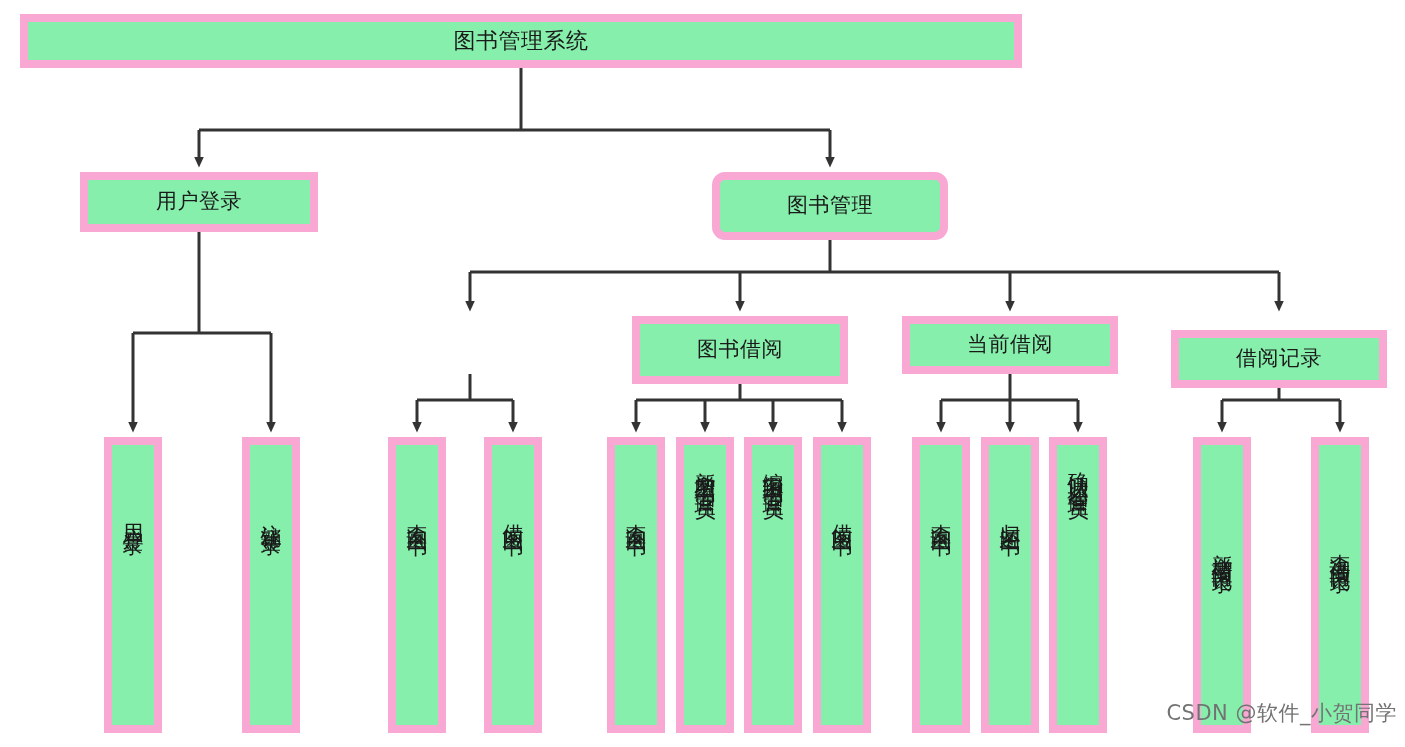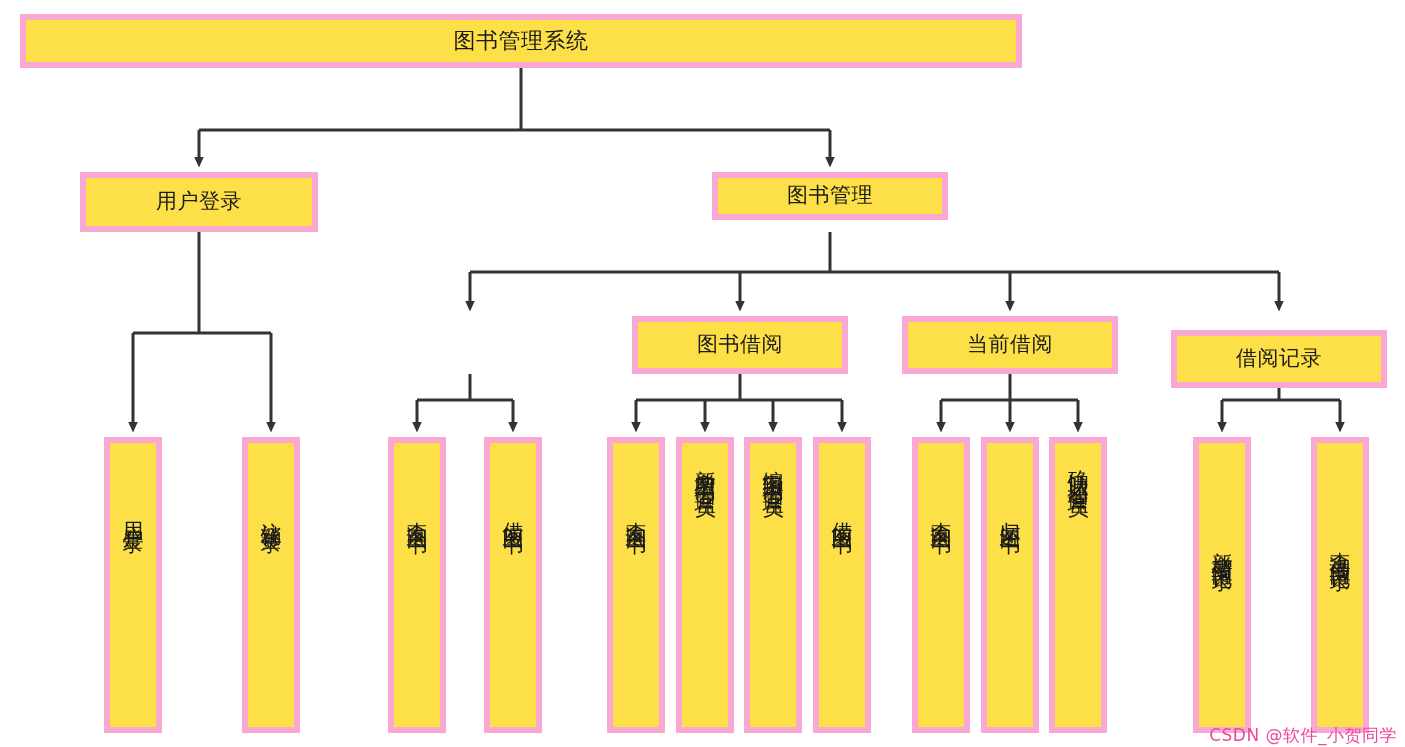--- a/index.html
+++ b/index.html
@@ -22,22 +22,22 @@
     position: absolute;
     left: 0;
     top: 0;
     width: 1405px;
     height: 747px;
     pointer-events: none;
   }
   .node {
     position: absolute;
     box-sizing: border-box;
-    background: #fde047;
-    border: 6px solid #f9a8d4;
+    background: #86efac;
+    border: 8px solid #f9a8d4;
     display: flex;
     align-items: center;
     justify-content: center;
     z-index: 3;
   }
   .node-label {
     color: #1a1a1a;
     text-align: center;
     line-height: 1.12;
     white-space: pre;
@@ -68,23 +68,23 @@
   }
   .node.vertical.mid2 .node-label {
     margin-top: 88px;
   }
   .node.vertical.top .node-label {
     margin-top: 6px;
   }
   #watermark {
     position: absolute;
     right: 8px;
-    bottom: 0;
-    font-size: 17px;
-    color: #ec4899;
+    bottom: 20px;
+    font-size: 21px;
+    color: #737373;
     z-index: 5;
     white-space: nowrap;
     letter-spacing: 0.5px;
   }
 </style>
 </head>
 <body>
 
 <div id="diagram-root">
 
@@ -139,26 +139,26 @@
   </svg>
 
   <div class="node root horizontal" style="left:20px; top:14px; width:1002px; height:54px;">
     <span class="node-label">图书管理系统</span>
   </div>
 
   <div class="node horizontal" style="left:80px; top:172px; width:238px; height:60px;">
     <span class="node-label">用户登录</span>
   </div>
 
-  <div class="node horizontal" style="left:712px; top:172px; width:236px; height:48px;">
+  <div class="node horizontal" style="left:712px; top:172px; width:236px; height:68px;border-radius:13px;">
     <span class="node-label">图书管理</span>
   </div>
 
 
-  <div class="node horizontal" style="left:632px; top:316px; width:216px; height:58px;">
+  <div class="node horizontal" style="left:632px; top:316px; width:216px; height:68px;">
     <span class="node-label">图书借阅</span>
   </div>
 
   <div class="node horizontal" style="left:902px; top:316px; width:216px; height:58px;">
     <span class="node-label">当前借阅</span>
   </div>
 
   <div class="node horizontal" style="left:1171px; top:316px; width:216px; height:58px;margin-top:14px;">
     <span class="node-label">借阅记录</span>
   </div>

